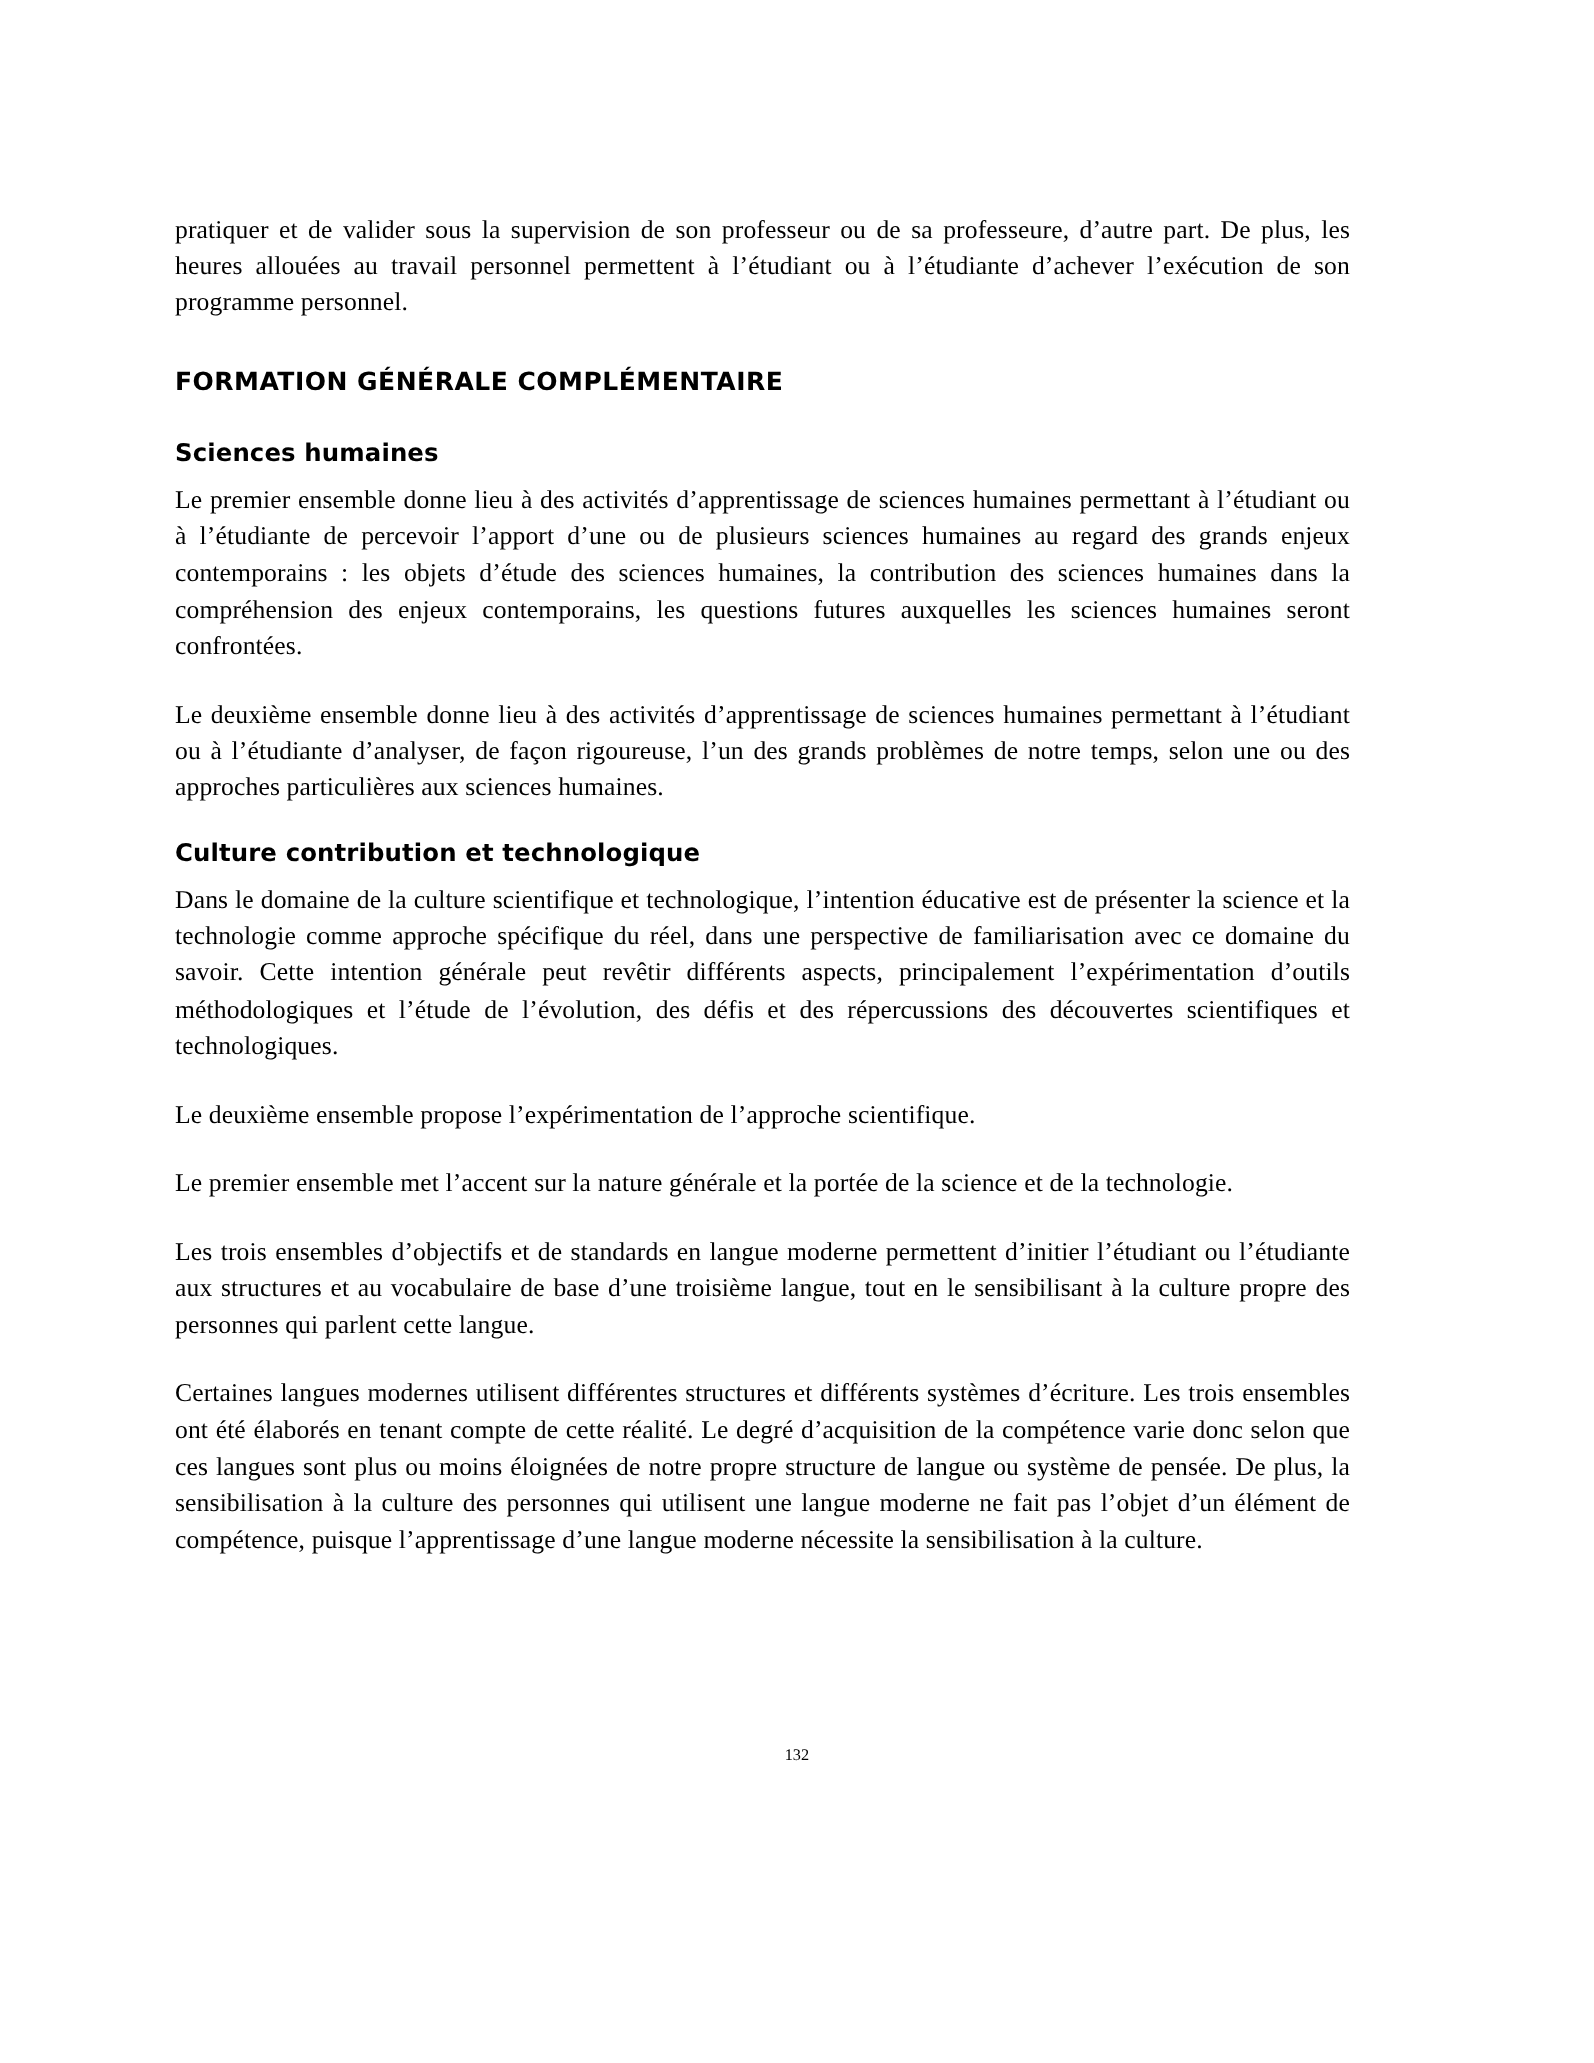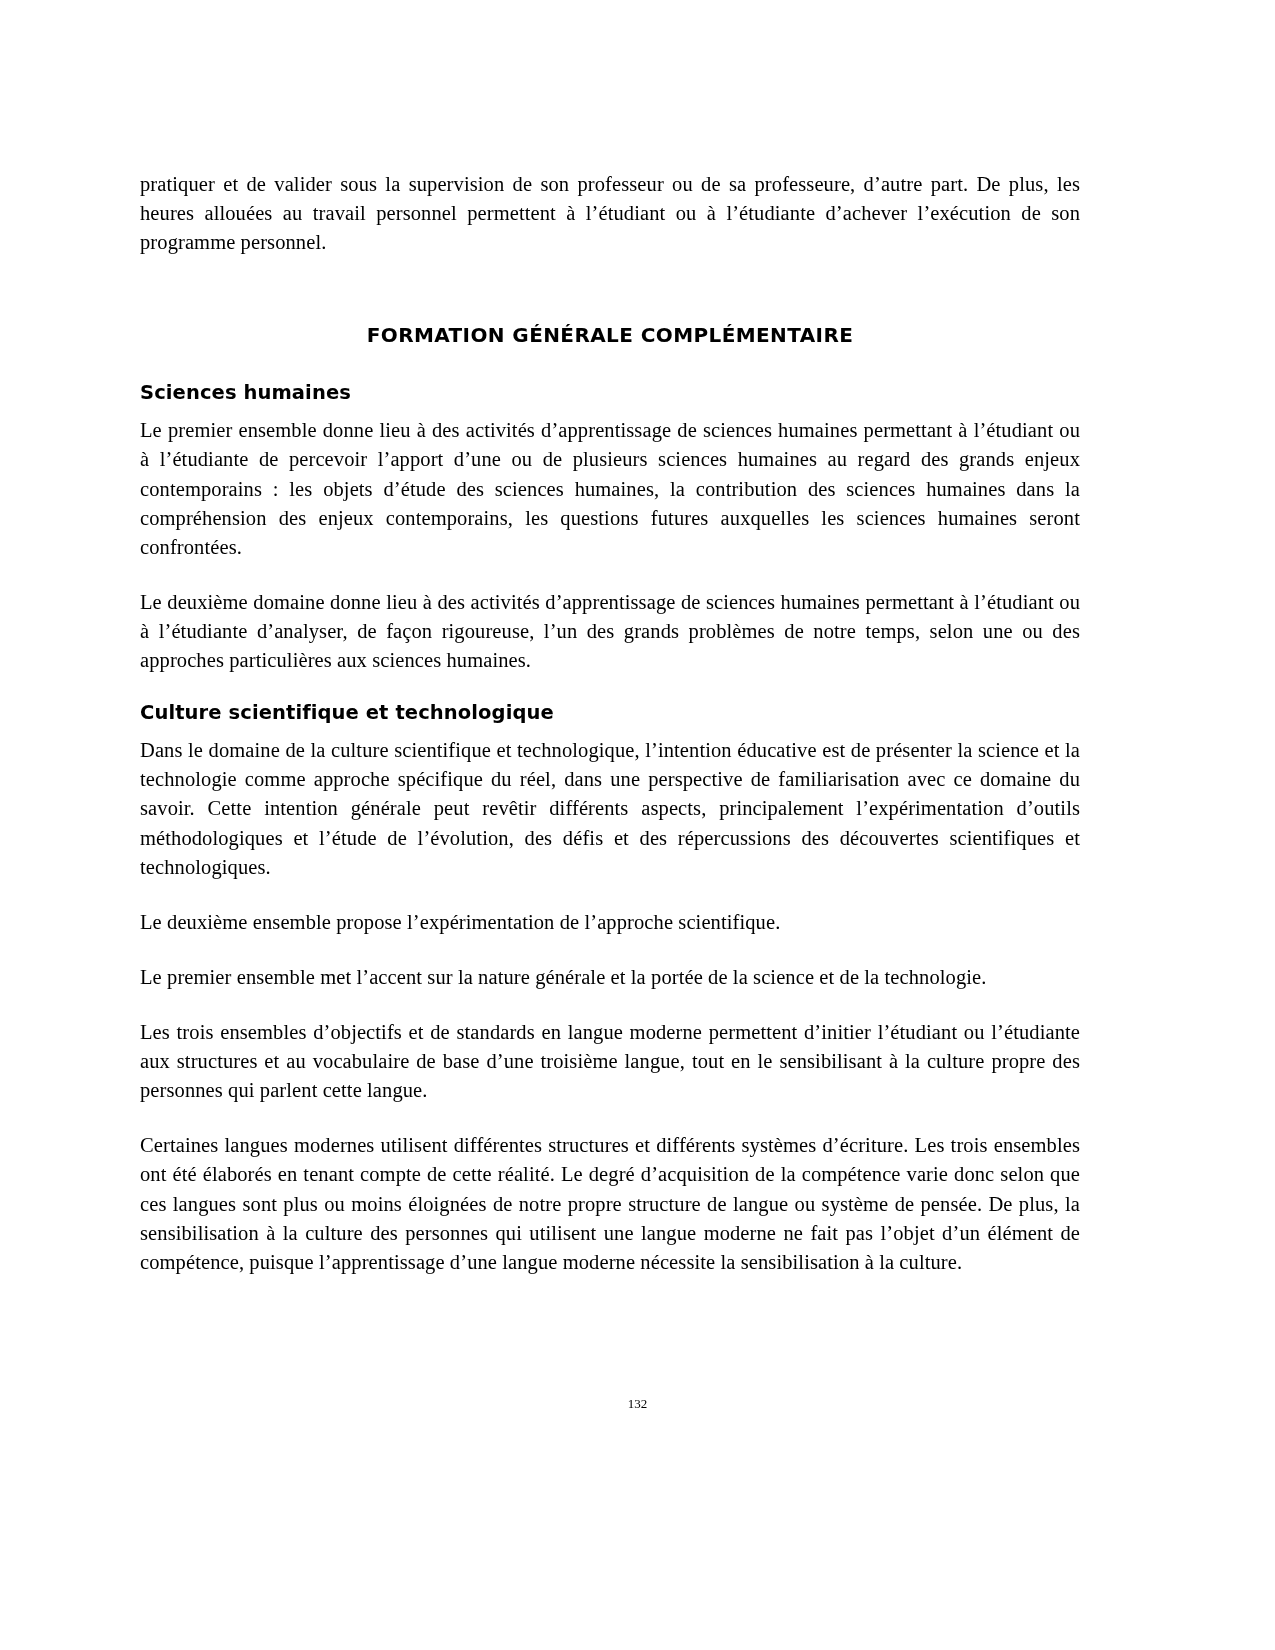--- a/index.html
+++ b/index.html
@@ -32,22 +32,21 @@
     line-height: 1.42;
     text-align: justify;
     margin: 0 0 26px 0;
     letter-spacing: 0.1px;
   }
   h1.section-title {
     font-family: "DejaVu Sans", sans-serif;
     font-size: 20px;
     font-weight: bold;
     letter-spacing: 0.4px;
-    margin: 66px 0 34px 0;
-    text-align: center;
+    margin: 36px 0 34px 0;
   }
   h2.sub-title {
     font-family: "DejaVu Sans", sans-serif;
     font-size: 19.5px;
     font-weight: bold;
     letter-spacing: 0.1px;
     margin: 20px 0 12px 0;
   }
   h2.sub-title.first {
     margin-top: 0;
@@ -70,23 +69,23 @@
 
 <div class="page">
   <div class="content">
 
     <p class="body-text">pratiquer et de valider sous la supervision de son professeur ou de sa professeure, d’autre part. De plus, les heures allouées au travail personnel permettent à l’étudiant ou à l’étudiante d’achever l’exécution de son programme personnel.</p>
 
     <h1 class="section-title">FORMATION GÉNÉRALE COMPLÉMENTAIRE</h1>
 
     <h2 class="sub-title first">Sciences humaines</h2>
     <p class="body-text">Le premier ensemble donne lieu à des activités d’apprentissage de sciences humaines permettant à l’étudiant ou à l’étudiante de percevoir l’apport d’une ou de plusieurs sciences humaines au regard des grands enjeux contemporains : les objets d’étude des sciences humaines, la contribution des sciences humaines dans la compréhension des enjeux contemporains, les questions futures auxquelles les sciences humaines seront confrontées.</p>
-    <p class="body-text">Le deuxième domaine donne lieu à des activités d’apprentissage de sciences humaines permettant à l’étudiant ou à l’étudiante d’analyser, de façon rigoureuse, l’un des grands problèmes de notre temps, selon une ou des approches particulières aux sciences humaines.</p>
+    <p class="body-text">Le deuxième ensemble donne lieu à des activités d’apprentissage de sciences humaines permettant à l’étudiant ou à l’étudiante d’analyser, de façon rigoureuse, l’un des grands problèmes de notre temps, selon une ou des approches particulières aux sciences humaines.</p>
 
-    <h2 class="sub-title">Culture scientifique et technologique</h2>
+    <h2 class="sub-title">Culture contribution et technologique</h2>
     <p class="body-text intro-para">Dans le domaine de la culture scientifique et technologique, l’intention éducative est de présenter la science et la technologie comme approche spécifique du réel, dans une perspective de familiarisation avec ce domaine du savoir. Cette intention générale peut revêtir différents aspects, principalement l’expérimentation d’outils méthodologiques et l’étude de l’évolution, des défis et des répercussions des découvertes scientifiques et technologiques.</p>
     <p class="body-text">Le deuxième ensemble propose l’expérimentation de l’approche scientifique.</p>
     <p class="body-text">Le premier ensemble met l’accent sur la nature générale et la portée de la science et de la technologie.</p>
 
     <p class="body-text intro-para">Les trois ensembles d’objectifs et de standards en langue moderne permettent d’initier l’étudiant ou l’étudiante aux structures et au vocabulaire de base d’une troisième langue, tout en le sensibilisant à la culture propre des personnes qui parlent cette langue.</p>
     <p class="body-text">Certaines langues modernes utilisent différentes structures et différents systèmes d’écriture. Les trois ensembles ont été élaborés en tenant compte de cette réalité. Le degré d’acquisition de la compétence varie donc selon que ces langues sont plus ou moins éloignées de notre propre structure de langue ou système de pensée. De plus, la sensibilisation à la culture des personnes qui utilisent une langue moderne ne fait pas l’objet d’un élément de compétence, puisque l’apprentissage d’une langue moderne nécessite la sensibilisation à la culture.</p>
 
   </div>
   <div class="page-number">132</div>
 </div>

